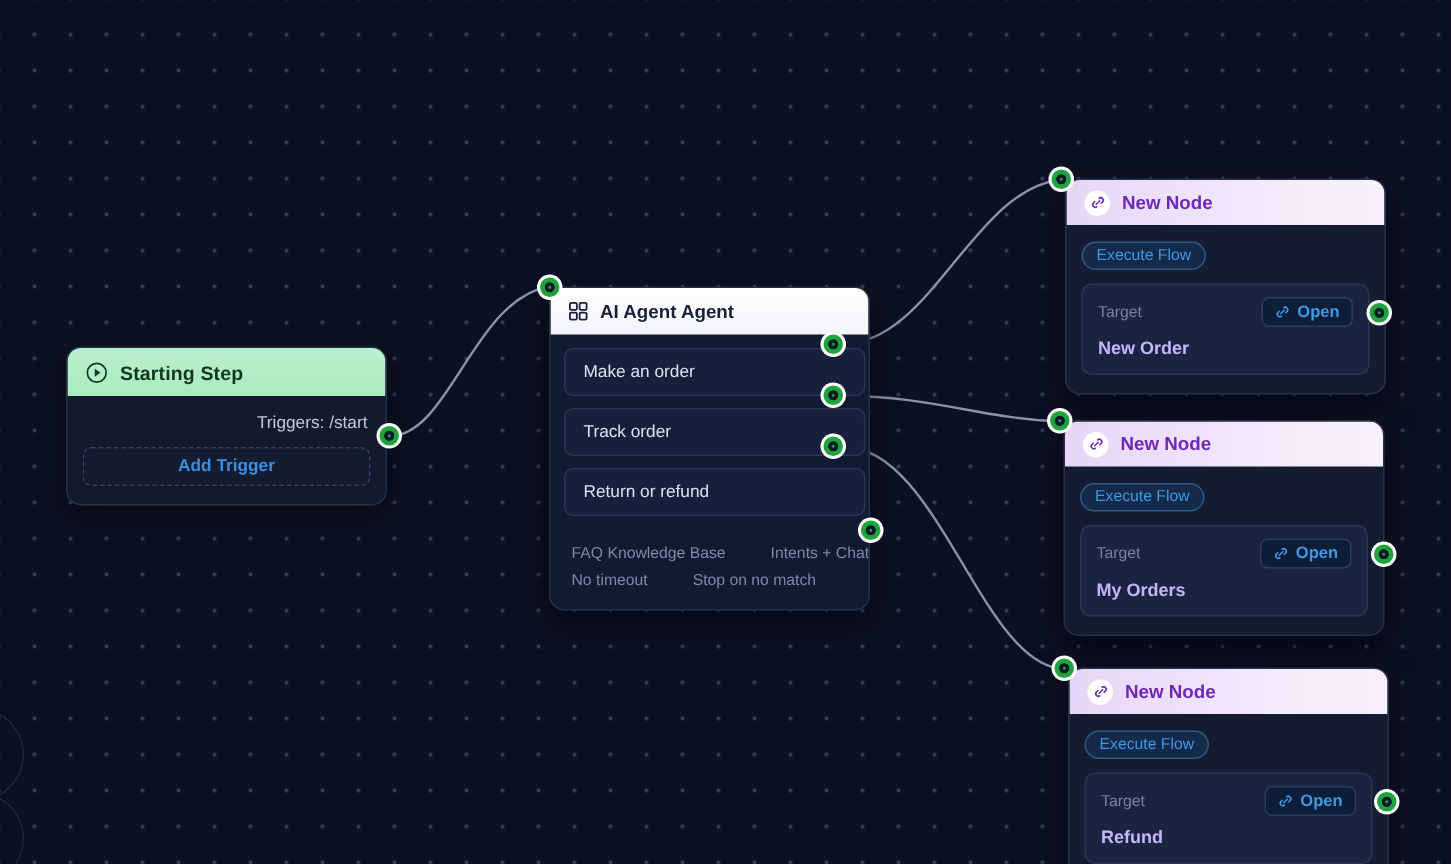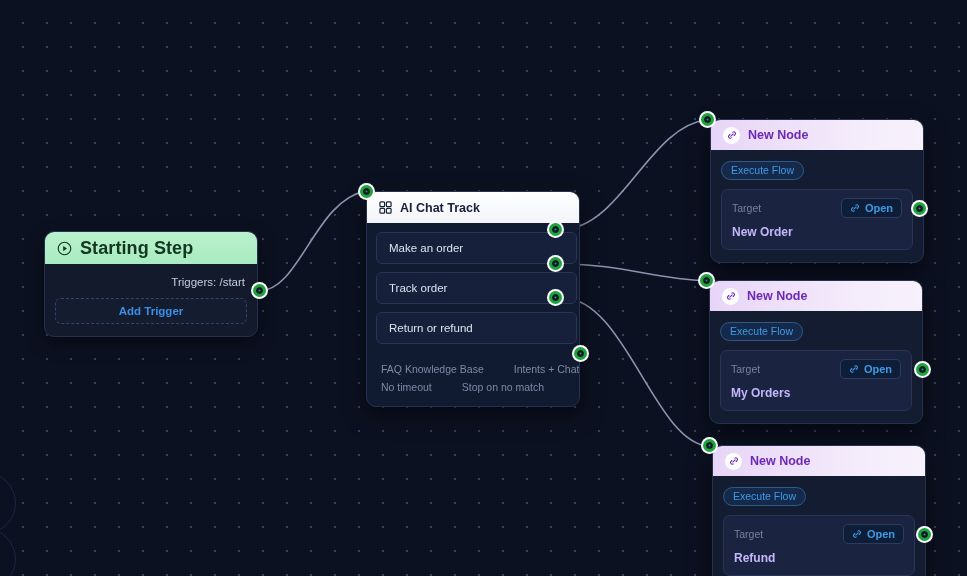--- a/index.html
+++ b/index.html
@@ -51,21 +51,21 @@
     overflow: hidden;
     box-shadow: 0 6px 18px rgba(0,0,0,.45);
   }
   .start-head {
     height: 32px;
     background: linear-gradient(180deg,#b9f0cd 0%,#a9ecc0 100%);
     display: flex; align-items: center; gap: 8px;
     padding: 0 12px;
   }
   .start-head .title {
-    font-size: 18px; font-weight: bold; color: #12361f; letter-spacing: .1px;
+    font-size: 13px; font-weight: bold; color: #12361f; letter-spacing: .1px;
   }
   .play-icon { width: 15px; height: 15px; display: block; }
   .start-body { padding: 10px 10px 12px 10px; }
   .trigger-line { font-size: 11.5px; color: #c2cbdd; padding: 2px 2px 10px 2px; text-align: right; }
   .add-trigger {
     border: 1px dashed #36436a;
     border-radius: 6px;
     height: 24px;
     display: flex; align-items: center; justify-content: center;
     font-size: 11.5px; font-weight: bold; color: #3b8fe8;
@@ -215,21 +215,21 @@
   <div class="node agent-node">
     <div class="agent-head">
       <span>
         <svg class="grid-icon" viewBox="0 0 14 14">
           <rect x="1" y="1" width="5" height="5" rx="1" fill="none" stroke="#16203a" stroke-width="1.3"></rect>
           <rect x="8" y="1" width="5" height="5" rx="1" fill="none" stroke="#16203a" stroke-width="1.3"></rect>
           <rect x="1" y="8" width="5" height="5" rx="1" fill="none" stroke="#16203a" stroke-width="1.3"></rect>
           <rect x="8" y="8" width="5" height="5" rx="1" fill="none" stroke="#16203a" stroke-width="1.3"></rect>
         </svg>
       </span>
-      <span class="title">AI Chat Track</span>
+      <span class="title">AI Agent Agent</span>
     </div>
     <div class="agent-body">
       <div class="opt-row">
         <span>Make an order</span>
       </div>
       <div class="opt-row">
         <span>Track order</span>
       </div>
       <div class="opt-row">
         <span>Return or refund</span>

